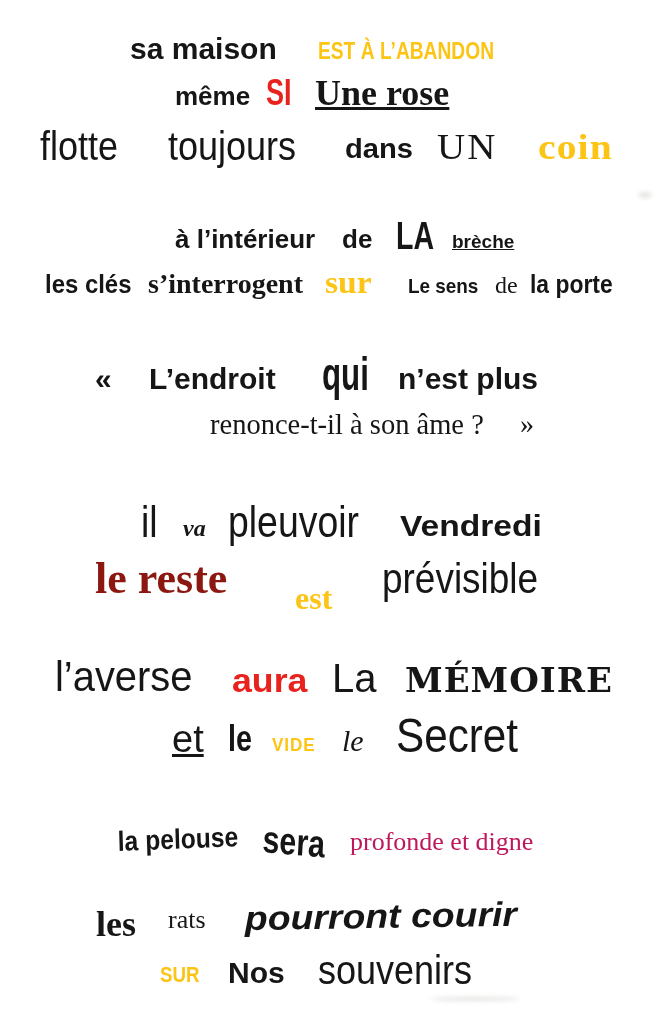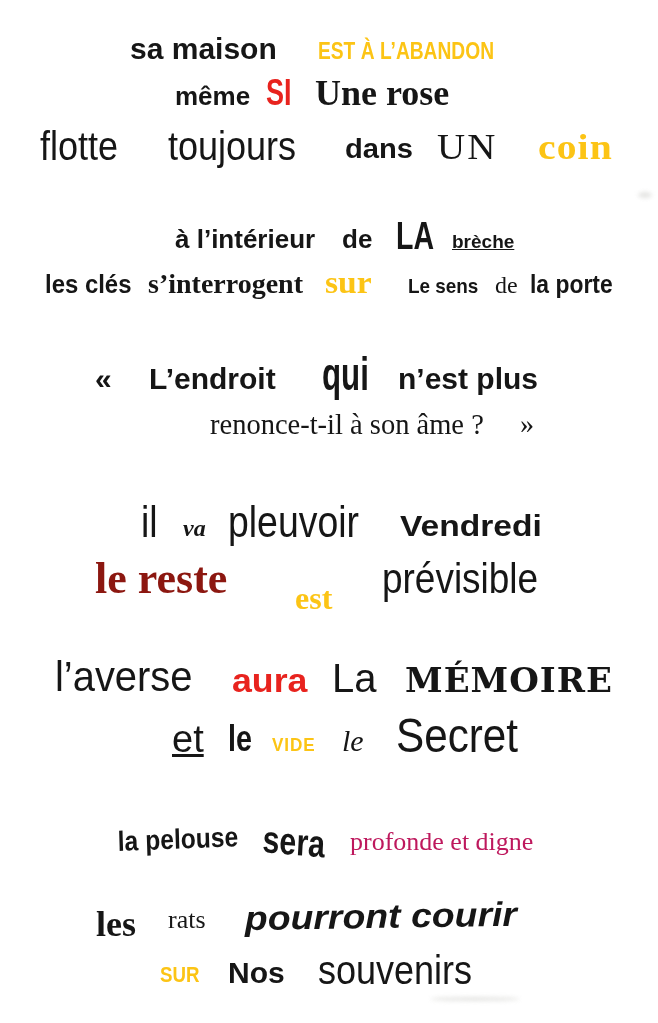--- a/index.html
+++ b/index.html
@@ -37,21 +37,21 @@
 
 <div class="page">
   <div>
       <div>
         <span class="word f-bold" style="left: 130px; top: 34px; font-size: 30px; color: rgb(22, 22, 22);">sa maison</span>
         <span class="word f-bold" style="left: 318px; top: 39px; font-size: 24px; color: rgb(252, 196, 21); transform: scaleX(0.8);">EST À L’ABANDON</span>
       </div>
       <div>
         <span class="word f-bold" style="left: 175px; top: 83px; font-size: 26px; color: rgb(22, 22, 22);">même</span>
         <span class="word f-bold" style="left: 266px; top: 75px; font-size: 36px; color: rgb(232, 35, 30); transform: scaleX(0.75);">SI</span>
-        <span class="word f-serifbold" style="left: 315px; top: 75px; font-size: 36px; color: rgb(22, 22, 22);">Une rose</span>
+        <span class="word f-serifbold" style="left: 315px; top: 75px; font-size: 36px; color: rgb(22, 22, 22); text-decoration: underline;">Une rose</span>
       </div>
       <div>
         <span class="word f-light" style="left: 40px; top: 126px; font-size: 40px; color: rgb(22, 22, 22); transform: scaleX(0.9);">flotte</span>
         <span class="word f-light" style="left: 168px; top: 126px; font-size: 40px; color: rgb(22, 22, 22); transform: scaleX(0.9);">toujours</span>
         <span class="word f-bold" style="left: 345px; top: 136px; font-size: 27px; color: rgb(22, 22, 22); transform: scaleX(1.08);">dans</span>
         <span class="word f-serif" style="left: 437px; top: 129px; font-size: 36px; color: rgb(22, 22, 22); letter-spacing: 2px; transform: scaleX(1.08);">UN</span>
         <span class="word f-serifbold" style="left: 538px; top: 129px; font-size: 36px; color: rgb(252, 196, 21); letter-spacing: 1px; transform: scaleX(1.1);">coin</span>
       </div>
       <div>
         <span class="word f-bold" style="left: 175px; top: 226px; font-size: 26px; color: rgb(22, 22, 22);">à l’intérieur</span>

